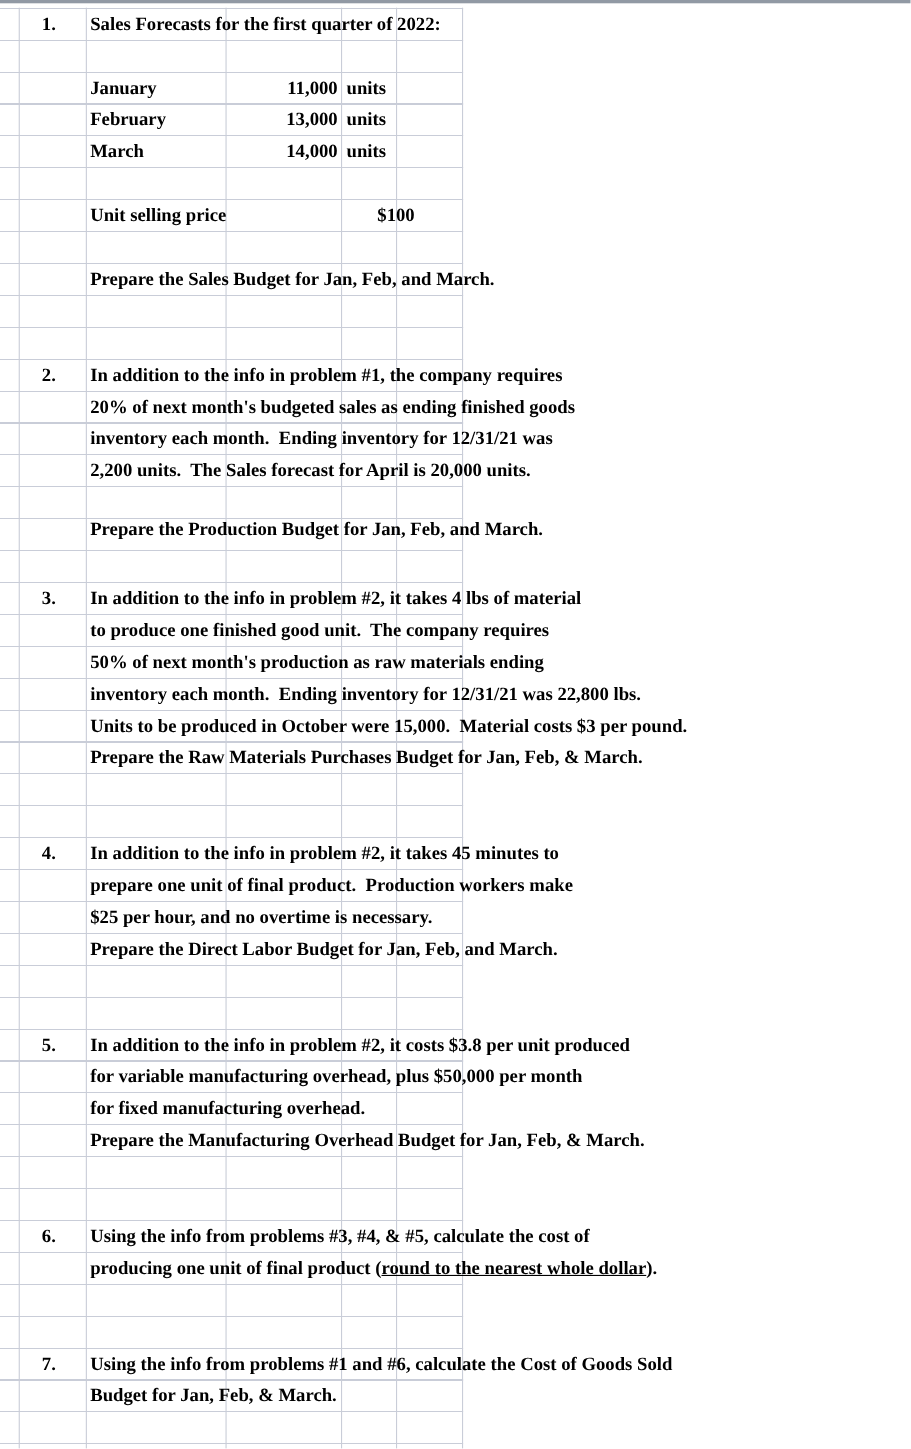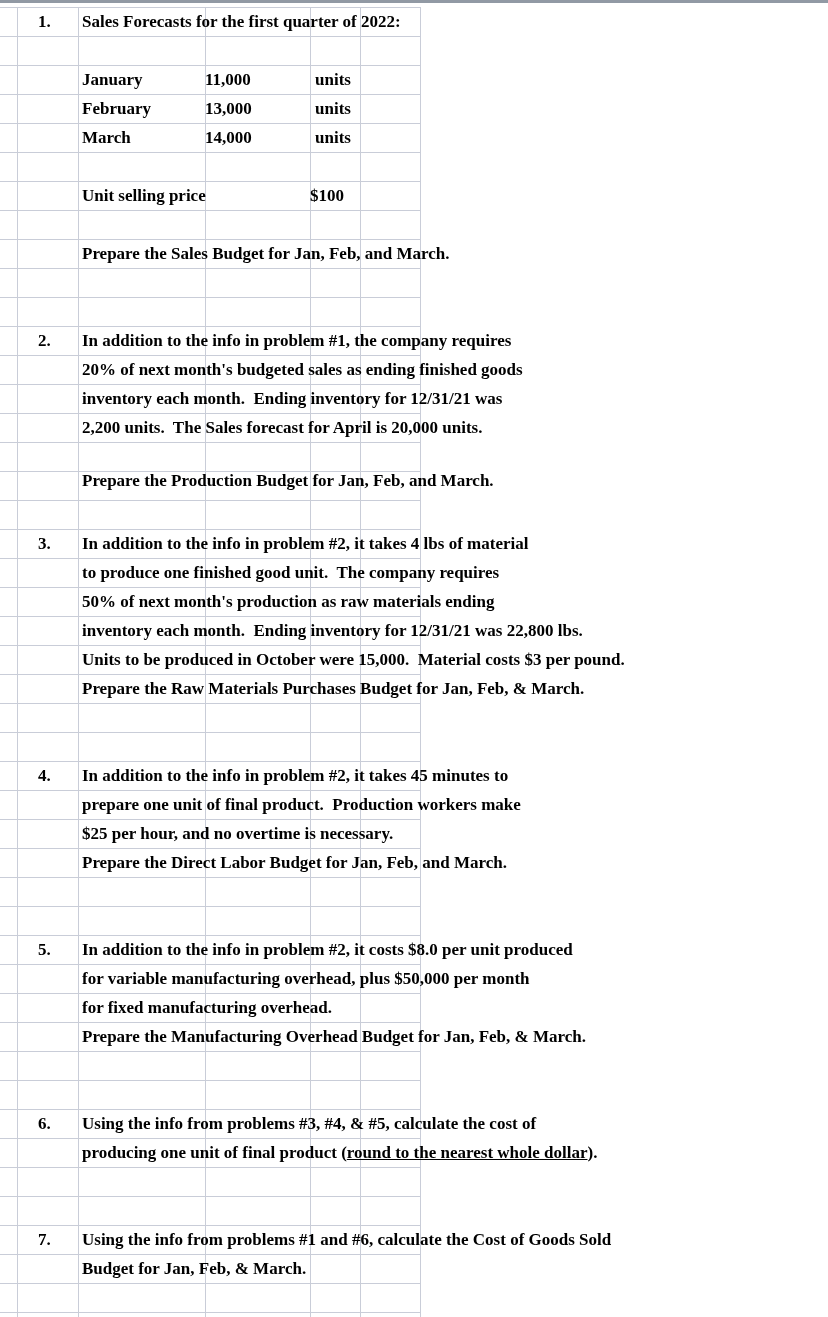--- a/index.html
+++ b/index.html
@@ -35,23 +35,23 @@
     background: #c9cdd8;
   }
   .cell {
     position: absolute;
     height: 29px;
     line-height: 29px;
     white-space: pre;
   }
   .num   { left: 38px; }
   .txt   { left: 82px; }
-  .qty   { left: 205px; width: 102px; text-align: left; }
+  .qty   { left: 205px; width: 102px; text-align: right; }
   .unit  { left: 315px; }
-  .price { left: 310px; width: 100px; text-align: left; }
+  .price { left: 310px; width: 100px; text-align: center; }
   .u     { text-decoration: underline; }
 </style>
 </head>
 <body>
 
 <div class="sheet">
 
   <div class="top-edge"></div>
   <div class="hlines"></div>
   <div class="vline" style="left:17px"></div>
@@ -96,21 +96,21 @@
   <span class="cell txt" style="top:645px">Units to be produced in October were 15,000.  Material costs $3 per pound.</span>
   <span class="cell txt" style="top:674px">Prepare the Raw Materials Purchases Budget for Jan, Feb, &amp; March.</span>
 
   <span class="cell num" style="top:761px">4.</span>
   <span class="cell txt" style="top:761px">In addition to the info in problem #2, it takes 45 minutes to</span>
   <span class="cell txt" style="top:790px">prepare one unit of final product.  Production workers make</span>
   <span class="cell txt" style="top:819px">$25 per hour, and no overtime is necessary.</span>
   <span class="cell txt" style="top:848px">Prepare the Direct Labor Budget for Jan, Feb, and March.</span>
 
   <span class="cell num" style="top:935px">5.</span>
-  <span class="cell txt" style="top:935px">In addition to the info in problem #2, it costs $8.0 per unit produced</span>
+  <span class="cell txt" style="top:935px">In addition to the info in problem #2, it costs $3.8 per unit produced</span>
   <span class="cell txt" style="top:964px">for variable manufacturing overhead, plus $50,000 per month</span>
   <span class="cell txt" style="top:993px">for fixed manufacturing overhead.</span>
   <span class="cell txt" style="top:1022px">Prepare the Manufacturing Overhead Budget for Jan, Feb, &amp; March.</span>
 
   <span class="cell num" style="top:1109px">6.</span>
   <span class="cell txt" style="top:1109px">Using the info from problems #3, #4, &amp; #5, calculate the cost of</span>
   <span class="cell txt" style="top:1138px"><span>producing one unit of final product (</span><span class="u">round to the nearest whole dollar</span><span>).</span></span>
 
   <span class="cell num" style="top:1225px">7.</span>
   <span class="cell txt" style="top:1225px">Using the info from problems #1 and #6, calculate the Cost of Goods Sold</span>

